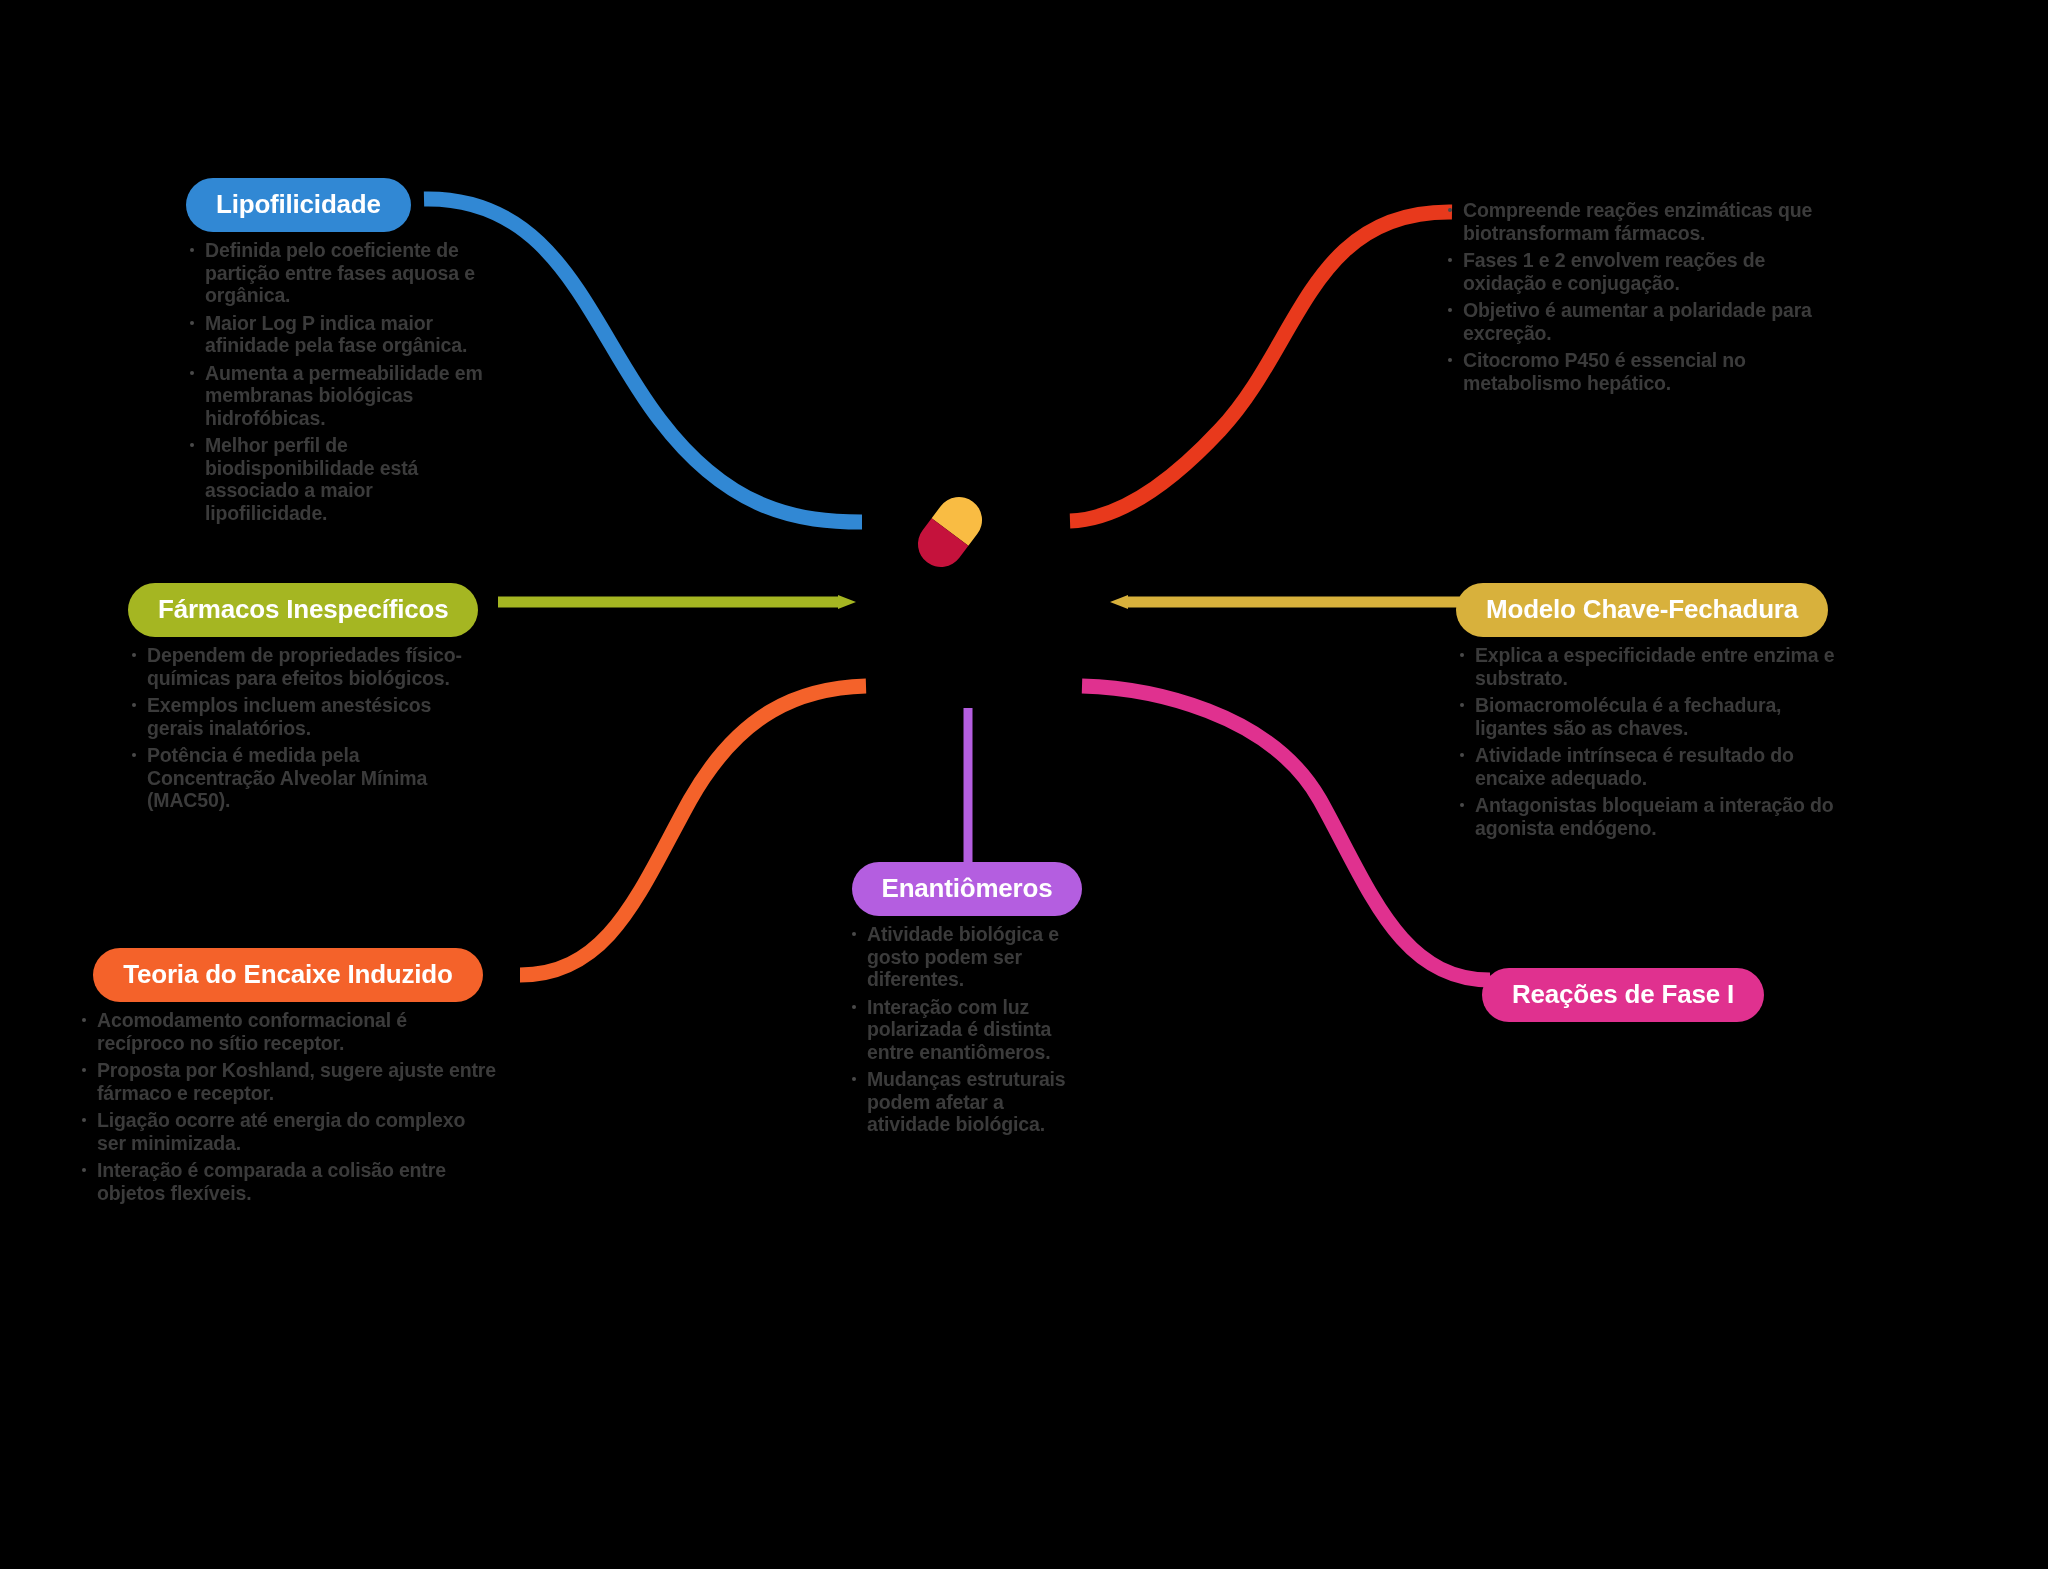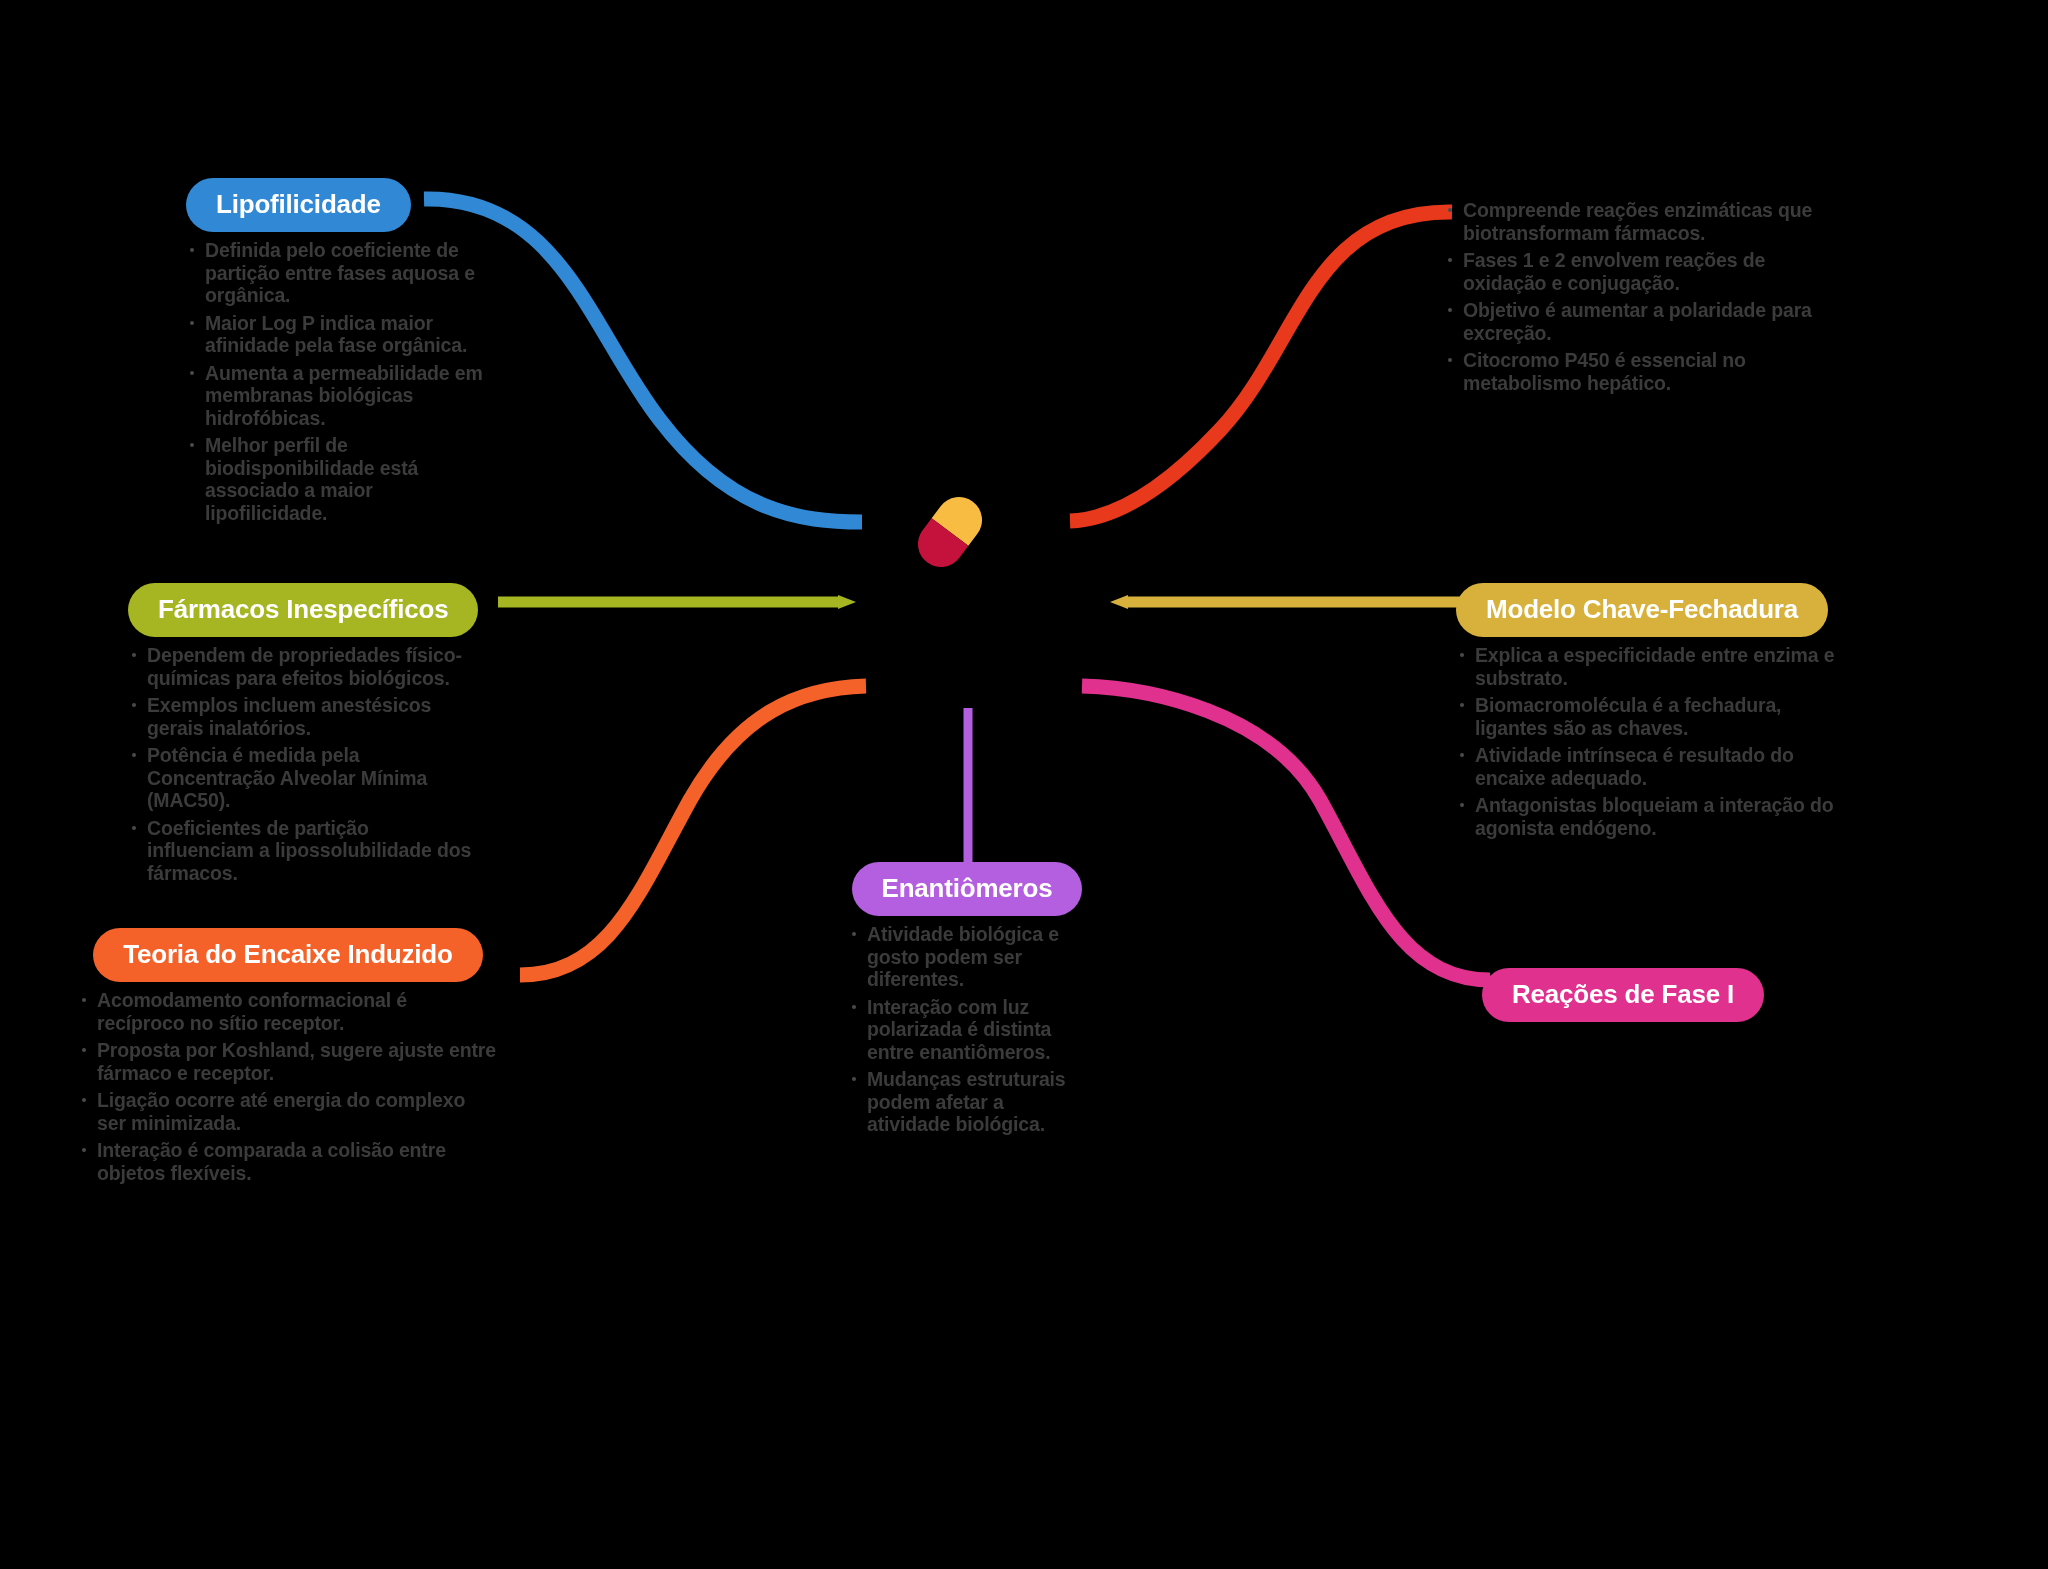--- a/index.html
+++ b/index.html
@@ -74,21 +74,21 @@
     height: 4px;
     border-radius: 50%;
     background: #4a4a4a;
   }
 
   
   #node-lipofilicidade { left: 186px; top: 178px;  width: 312px; }
   #node-metabolismo    { left: 1444px; top: 192px; width: 370px; }
   #node-inespecificos  { left: 128px;  top: 583px; width: 350px; }
   #node-chave          { left: 1456px; top: 583px; width: 385px; }
-  #node-encaixe        { left: 78px;   top: 928px; width: 420px; }
+  #node-encaixe        { left: 78px;   top: 948px; width: 420px; }
   #node-enantiomeros   { left: 848px;  top: 862px; width: 238px; }
   #node-fase1          { left: 1482px; top: 968px; width: 350px; }
 
   #node-metabolismo .pill-wrap,
   #node-chave .pill-wrap,
   #node-fase1 .pill-wrap { text-align: left; }
 
   
   .c-blue    { background: #3188d4; }
   .c-red     { background: #e8391c; }
@@ -178,21 +178,20 @@
   </div>
 
   <div class="node" id="node-inespecificos">
     <span class="pill-wrap">
       <span class="node-pill c-olive">Fármacos Inespecíficos</span>
     </span>
     <ul class="bullets">
       <li>Dependem de propriedades físico-químicas para efeitos biológicos.</li>
       <li>Exemplos incluem anestésicos gerais inalatórios.</li>
       <li>Potência é medida pela Concentração Alveolar Mínima (MAC50).</li>
-      <li>Coeficientes de partição influenciam a lipossolubilidade dos fármacos.</li>
     </ul>
   </div>
 
   <div class="node" id="node-chave">
     <span class="pill-wrap">
       <span class="node-pill c-gold">Modelo Chave-Fechadura</span>
     </span>
     <ul class="bullets">
       <li>Explica a especificidade entre enzima e substrato.</li>
       <li>Biomacromolécula é a fechadura, ligantes são as chaves.</li>

